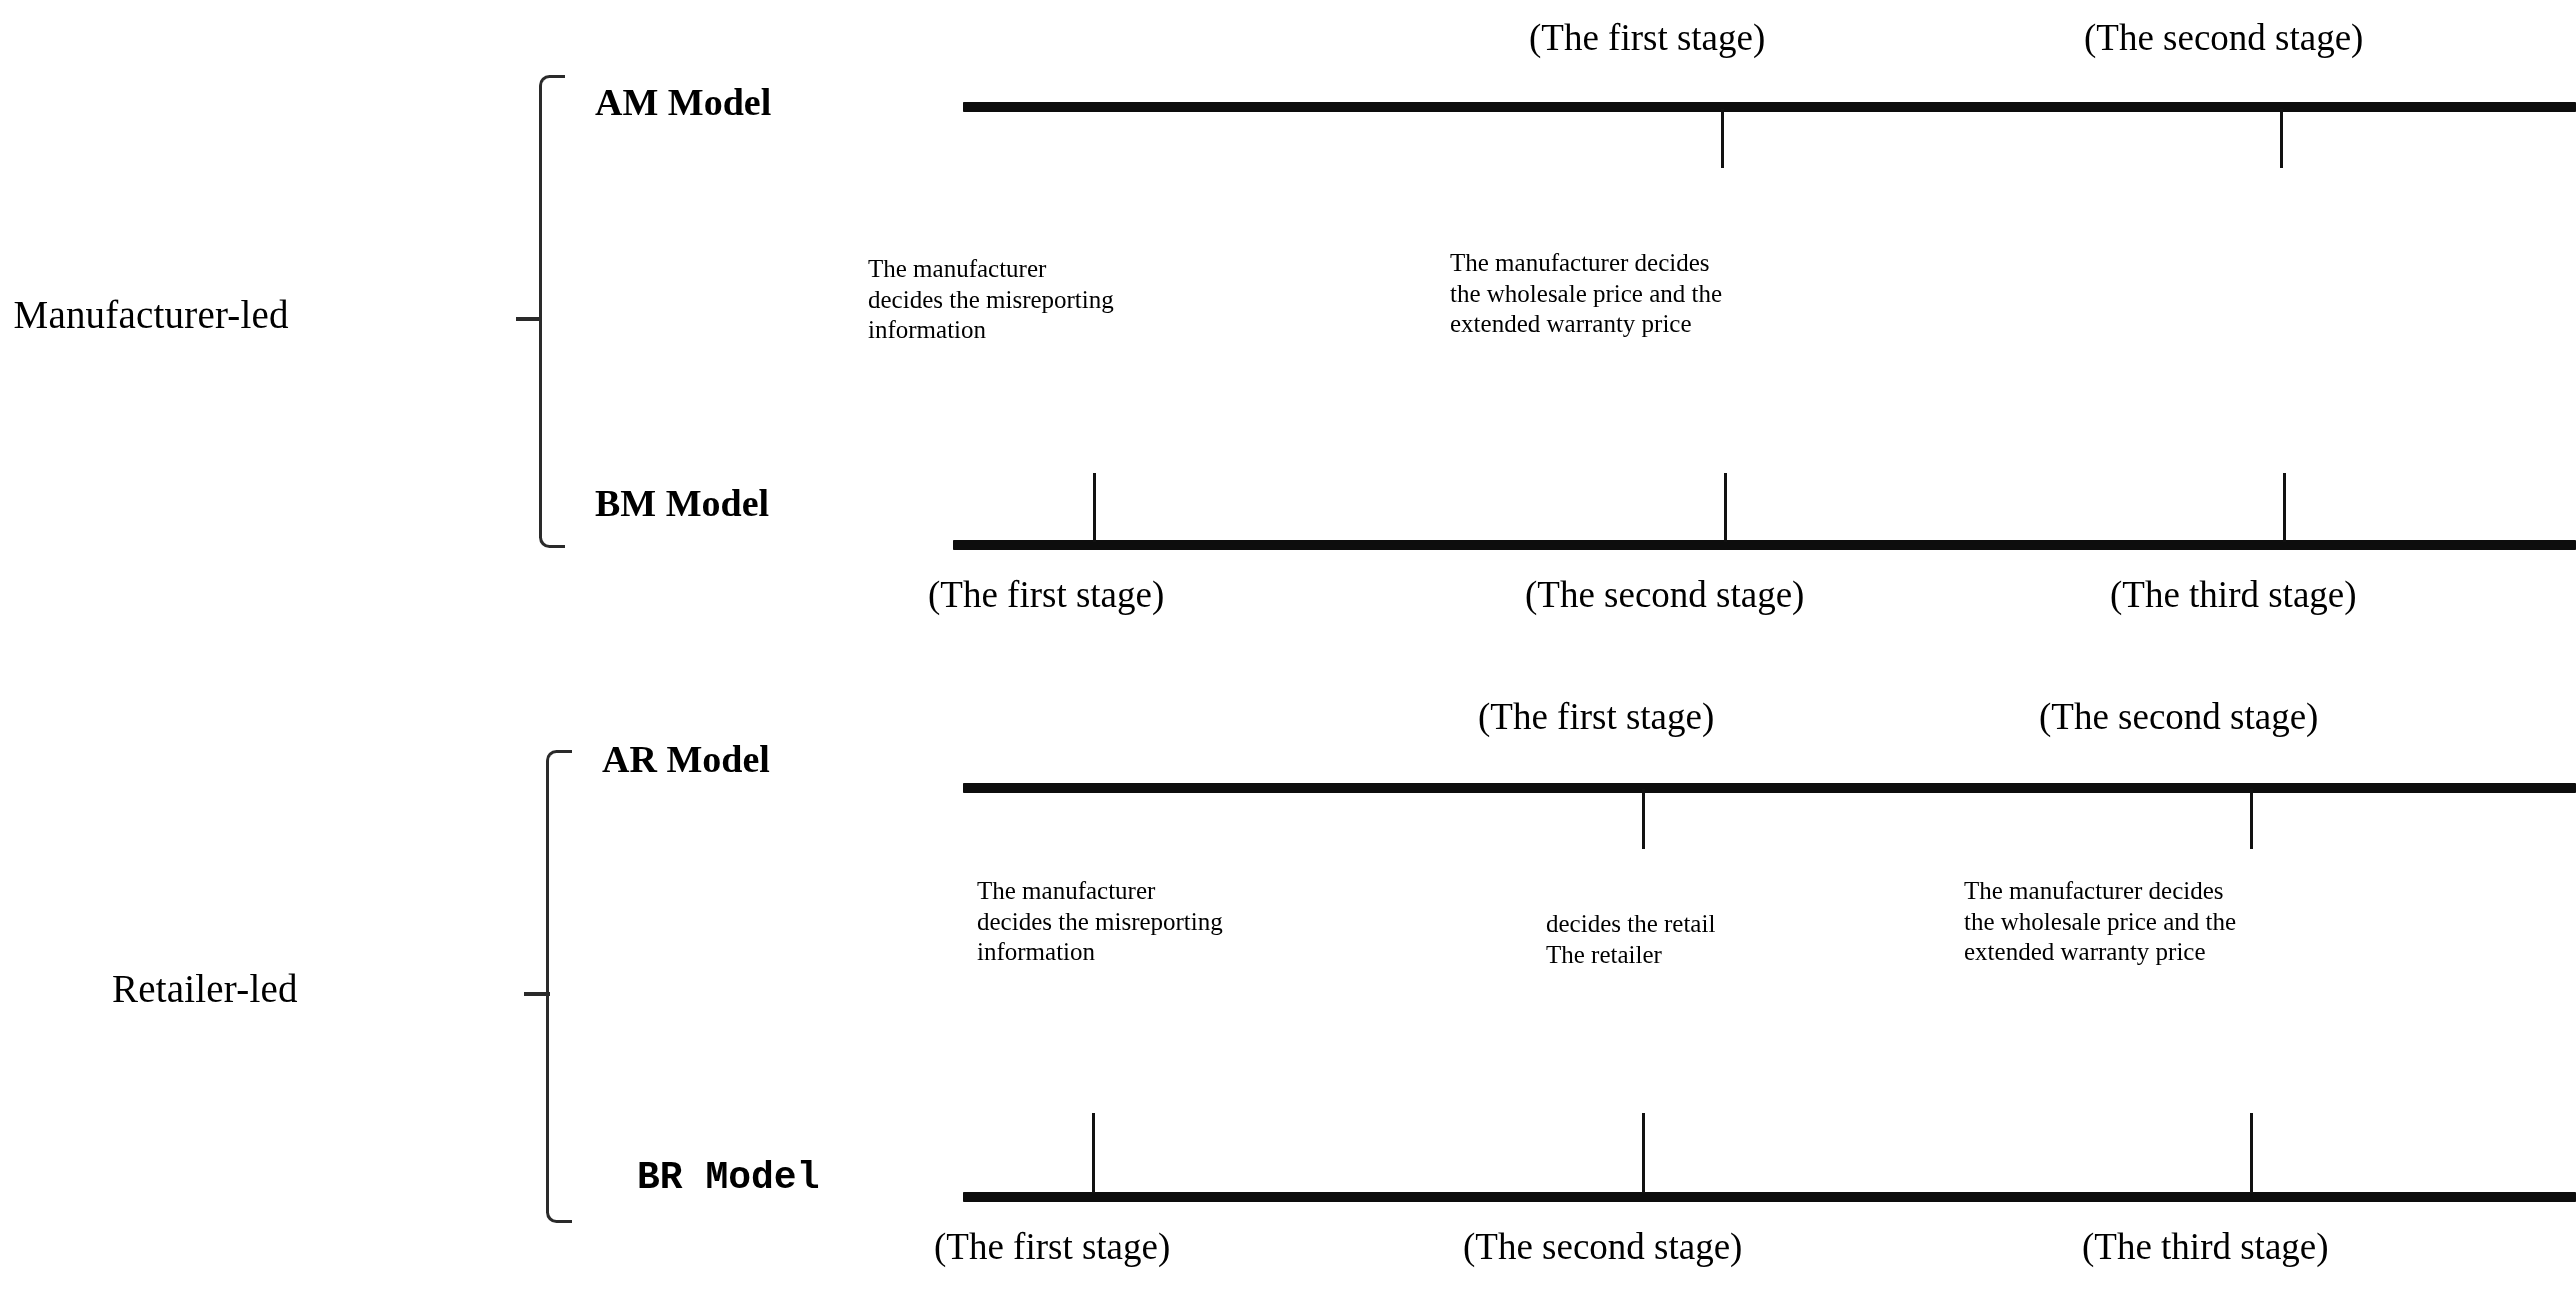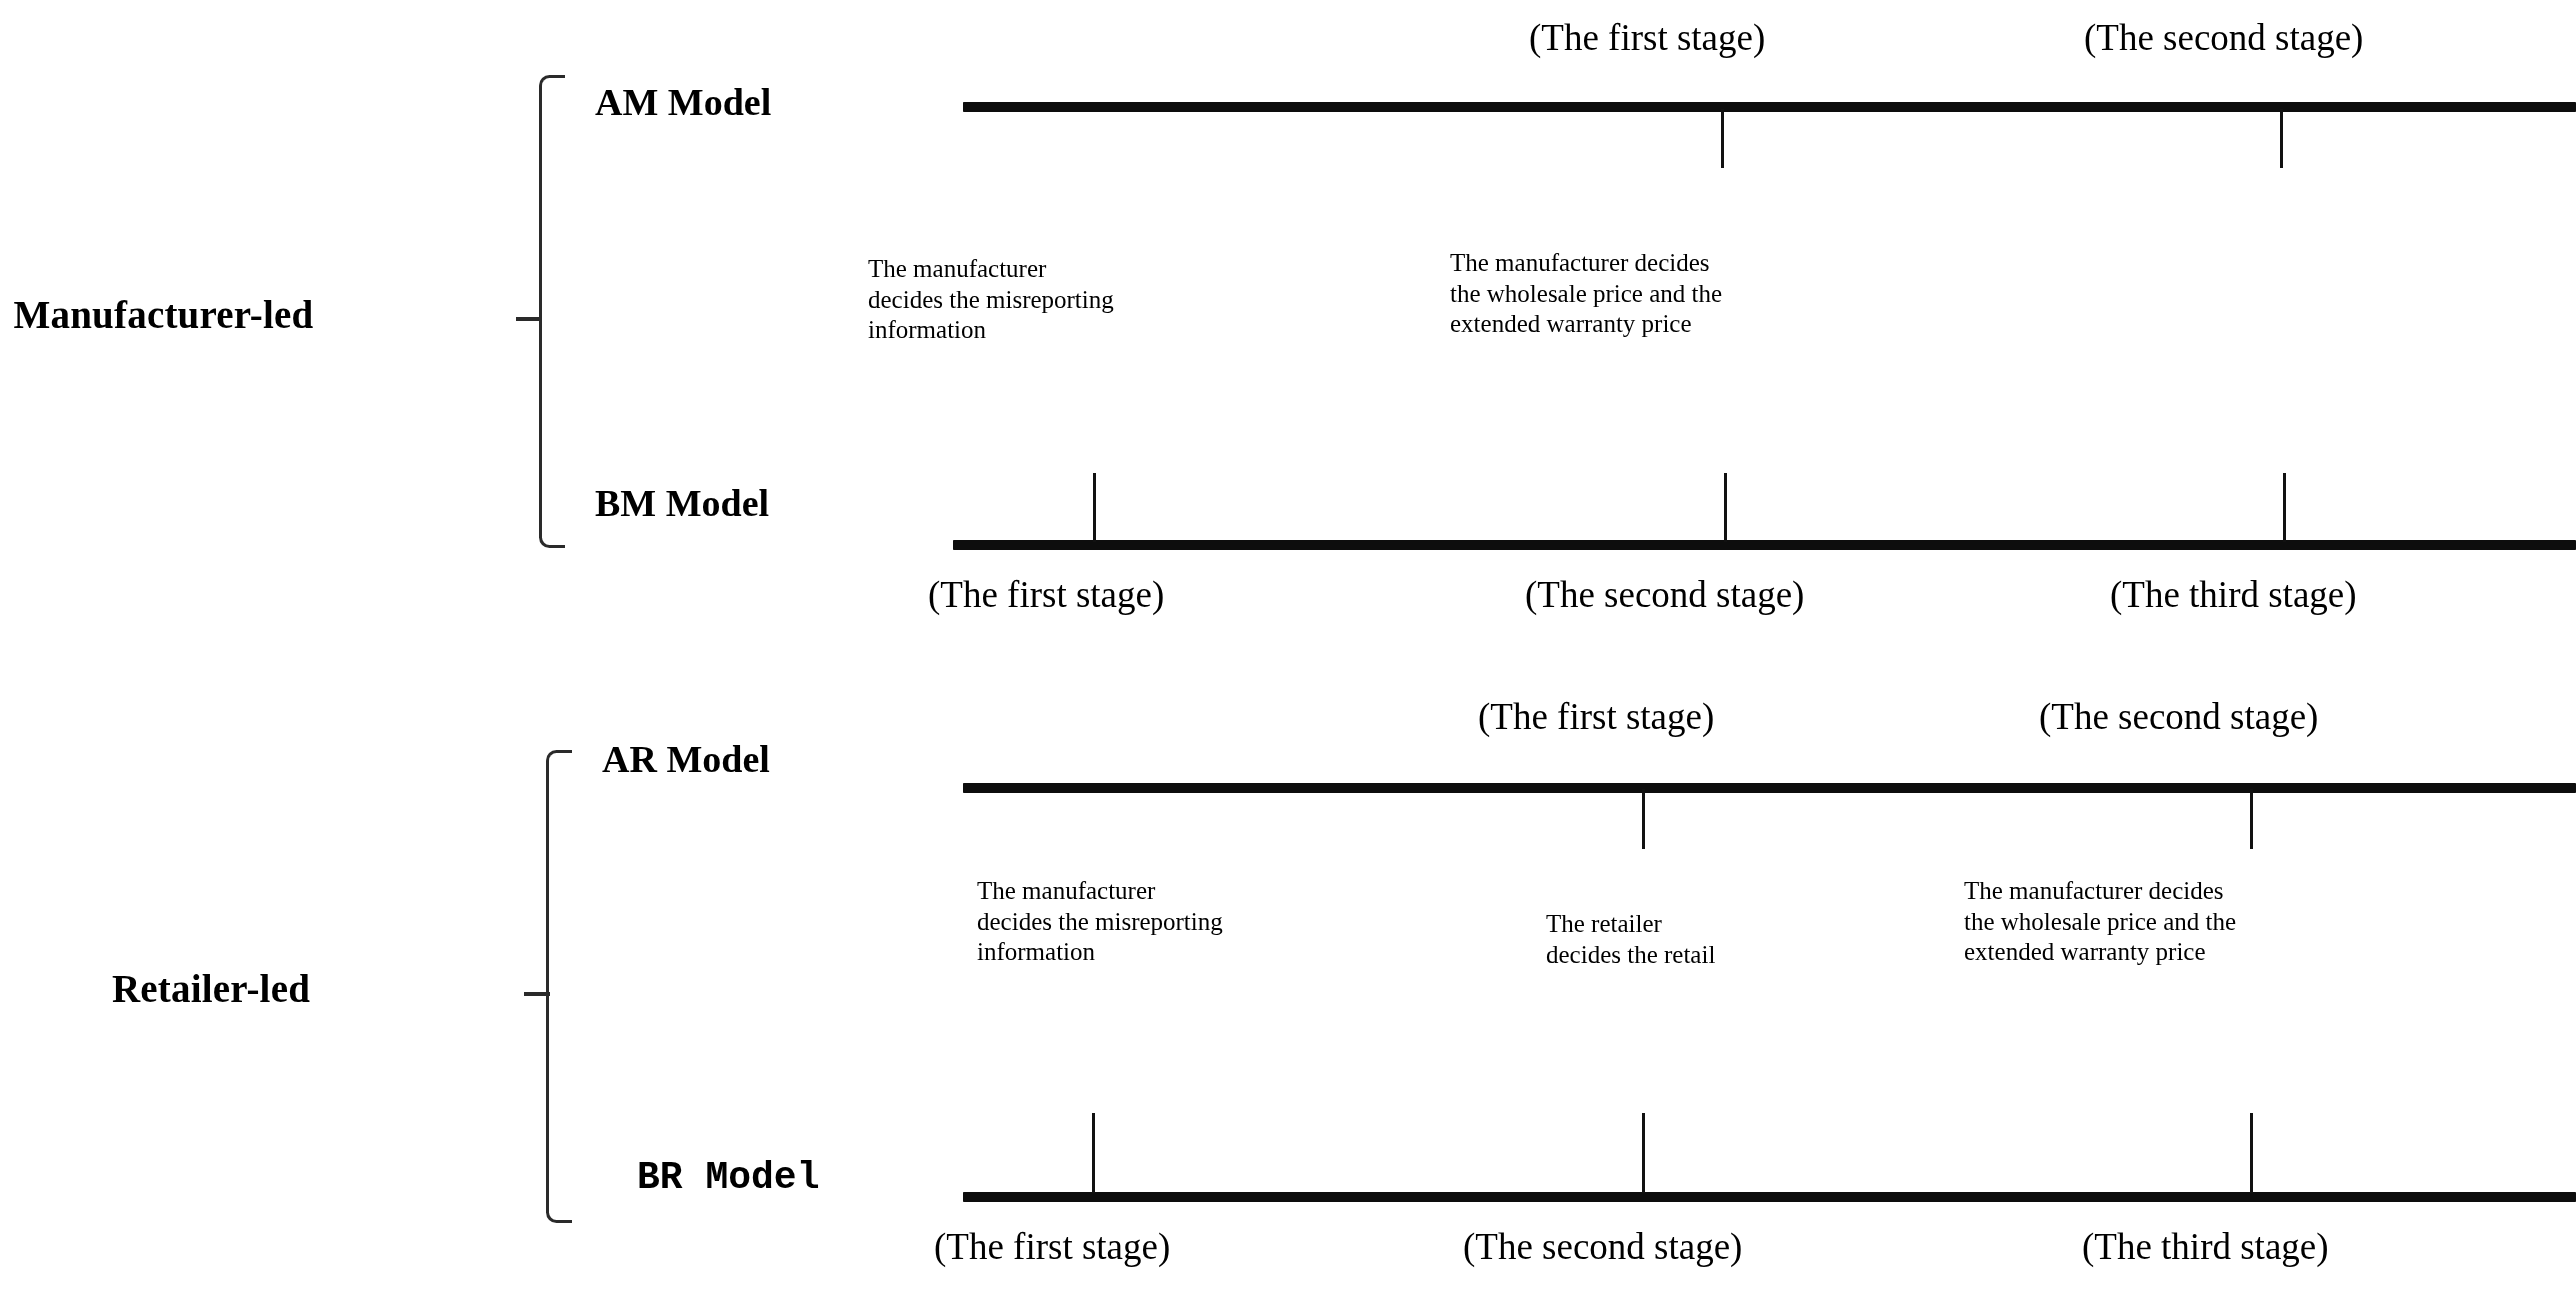--- a/index.html
+++ b/index.html
@@ -48,21 +48,21 @@
   }
   .bracket-stem {
     position: absolute;
     height: 3.8px;
     background: #2a2a2a;
   }
 
   
   .group-label {
     position: absolute;
-    font-weight: bold;
+    font-weight: normal;
     font-size: 39px;
     line-height: 1;
     white-space: nowrap;
     letter-spacing: 0.2px;
   }
   .model-label {
     position: absolute;
     font-weight: bold;
     font-size: 38px;
     line-height: 1;
@@ -144,22 +144,22 @@
   <div class="tick" style="left:1642px; top:789px; height:60px;"></div>
   <div class="tick" style="left:2250px; top:789px; height:60px;"></div>
 
   <div class="desc" style="left:977px; top:876px; width:555px;">
     <span>The manufacturer</span>
     <span>decides the misreporting</span>
     <span>information</span>
   </div>
 
   <div class="desc" style="left:1546px; top:909px; width:420px;">
+    <span>decides the retail</span>
     <span>The retailer</span>
-    <span>decides the retail</span>
   </div>
 
   <div class="desc" style="left:1964px; top:876px; width:612px;">
     <span>The manufacturer decides</span>
     <span>the wholesale price and the</span>
     <span>extended warranty price</span>
   </div>
 
   <div class="model-label" style="left:626px; top:1159px;font-family:Liberation Mono, monospace;">BR Model</div>
 

